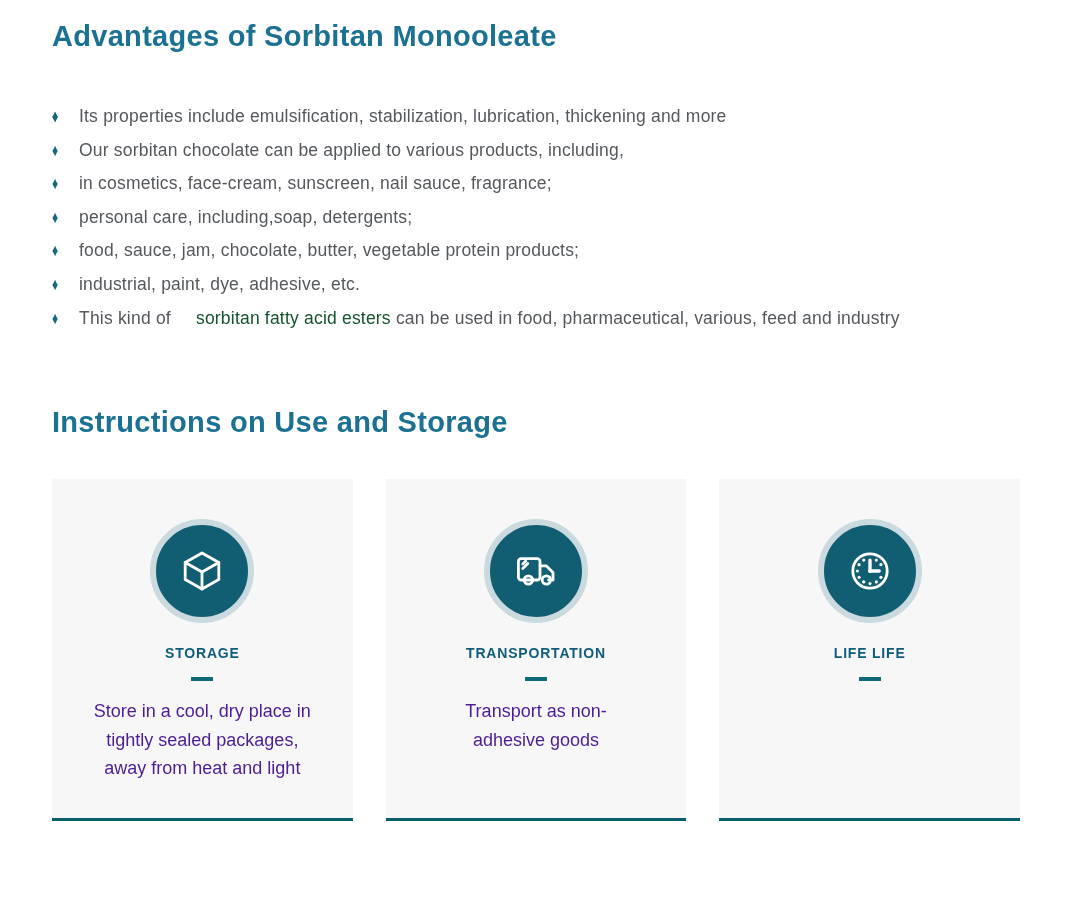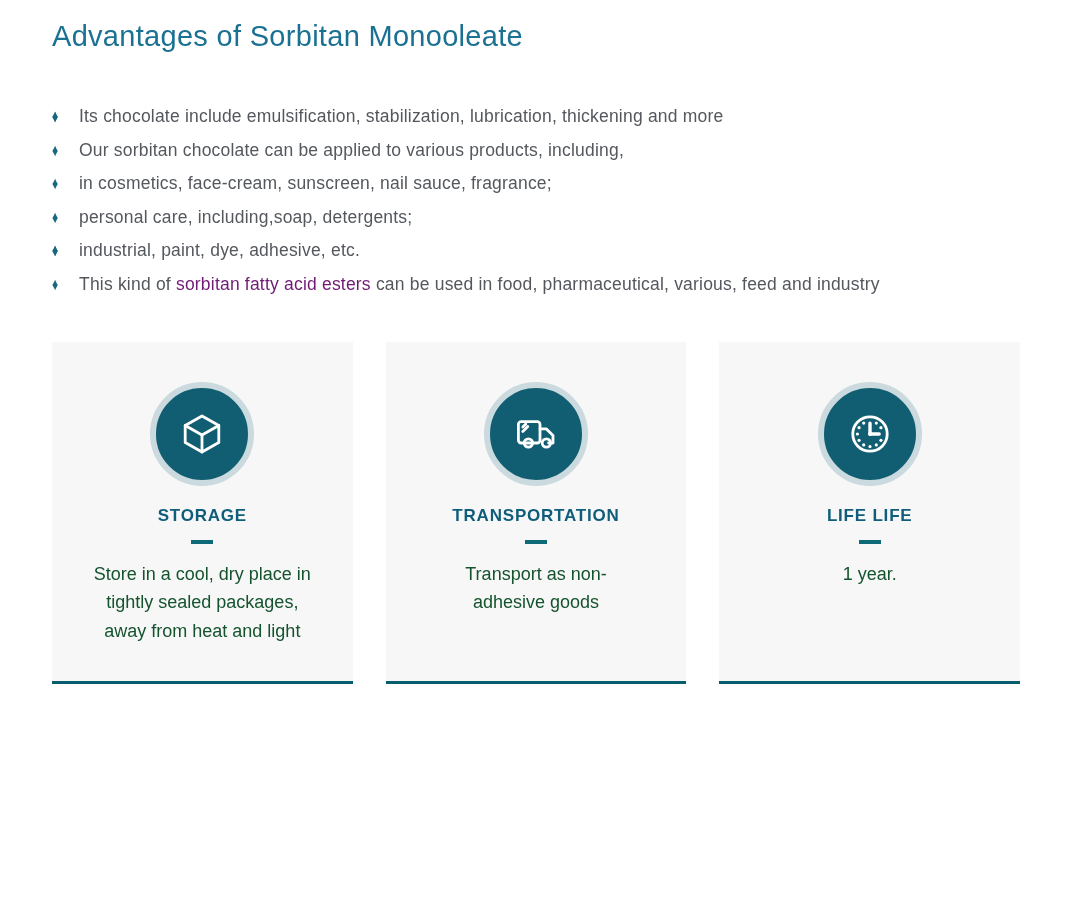--- a/index.html
+++ b/index.html
@@ -10,21 +10,21 @@
     background: #ffffff;
     font-family: "Liberation Sans", sans-serif;
     overflow: hidden;
   }
   .page {
     padding: 0 55px 0 52px;
   }
   .section-heading {
     margin: 0;
     font-size: 29px;
-    font-weight: 400;
+    font-weight: 700;
     letter-spacing: 0.3px;
     color: #1b7191;
     line-height: 33px;
   }
   .heading-advantages { margin-top: 20px; }
   .heading-instructions { margin-top: 71px; }
 
   .advantages-list {
     list-style: none;
     margin: 47px 0 0 0;
@@ -41,23 +41,24 @@
   .diamond {
     position: absolute;
     left: 0;
     top: 0;
     color: #16687e;
     font-size: 17px;
     transform: scaleX(0.72);
     transform-origin: left center;
   }
   .inline-link {
-    color: #701a75;
+    color: #14532d;
     text-decoration: none;
     cursor: pointer;
+    margin-left: 20px;
   }
 
   .cards {
     display: flex;
     gap: 33px;
     margin-top: 40px;
   }
   .card {
     flex: 1;
     height: 342px;
@@ -79,81 +80,83 @@
   .icon-ring svg {
     display: block;
     stroke: #ffffff;
     fill: none;
     stroke-width: 1.4;
     stroke-linecap: round;
     stroke-linejoin: round;
   }
   .card-title {
     margin-top: 20px;
-    font-size: 17px;
+    font-size: 14px;
     font-weight: bold;
     letter-spacing: 0.8px;
     color: #0f5d7b;
     line-height: 20px;
   }
   .dash {
     width: 22px;
     height: 4px;
     background: #0e6a76;
     margin: 14px auto 0;
   }
   .card-text {
     margin: 16px auto 0;
     max-width: 250px;
     font-size: 18px;
     line-height: 28.5px;
-    color: #14532d;
+    color: #4c1d95;
     white-space: pre-line;
   }
 </style>
 </head>
 <body>
 
 <div class="page">
 
   <h1 class="section-heading heading-advantages">Advantages of Sorbitan Monooleate</h1>
 
   <ul class="advantages-list">
     <li>
       <span class="diamond">♦</span>
     </li>
     <li>
       <span class="diamond">♦</span>
-      <span>Its chocolate include emulsification, stabilization, lubrication, thickening and more</span>
+      <span>Its properties include emulsification, stabilization, lubrication, thickening and more</span>
     </li>
     <li>
       <span class="diamond">♦</span>
       <span>Our sorbitan chocolate can be applied to various products, including,</span>
     </li>
     <li>
       <span class="diamond">♦</span>
       <span>in cosmetics, face-cream, sunscreen, nail sauce, fragrance;</span>
     </li>
     <li>
       <span class="diamond">♦</span>
       <span>personal care, including,soap, detergents;</span>
     </li>
     <li>
       <span class="diamond">♦</span>
+      <span>food, sauce, jam, chocolate, butter, vegetable protein products;</span>
     </li>
     <li>
       <span class="diamond">♦</span>
       <span>industrial, paint, dye, adhesive, etc.</span>
     </li>
     <li>
       <span class="diamond">♦</span>
       <span><span>This kind of </span><a class="inline-link">sorbitan fatty acid esters</a><span> can be used in food, pharmaceutical, various, feed and industry</span></span>
     </li>
   </ul>
 
+  <h2 class="section-heading heading-instructions">Instructions on Use and Storage</h2>
 
   <div class="cards">
 
     <div class="card">
       <div class="icon-ring">
         <svg width="48" height="48" viewBox="0 0 24 24">
           <path d="M12 3 L20.4 7.75 L20.4 16.25 L12 21 L3.6 16.25 L3.6 7.75 Z"></path>
           <path d="M3.6 7.75 L12 12.5 L20.4 7.75"></path>
           <path d="M12 12.5 L12 21"></path>
         </svg>
@@ -197,17 +200,16 @@
             <circle cx="8.85" cy="17.46" r="0.8"></circle>
             <circle cx="6.54" cy="15.15" r="0.8"></circle>
             <circle cx="5.7" cy="12" r="0.8"></circle>
             <circle cx="6.54" cy="8.85" r="0.8"></circle>
             <circle cx="8.85" cy="6.54" r="0.8"></circle>
           </g>
         </svg>
       </div>
       <div class="card-title">LIFE LIFE</div>
       <div class="dash"></div>
-      <p class="card-text">1 year.</p>
     </div>
 
   </div>
 </div>
 
 </body></html>

